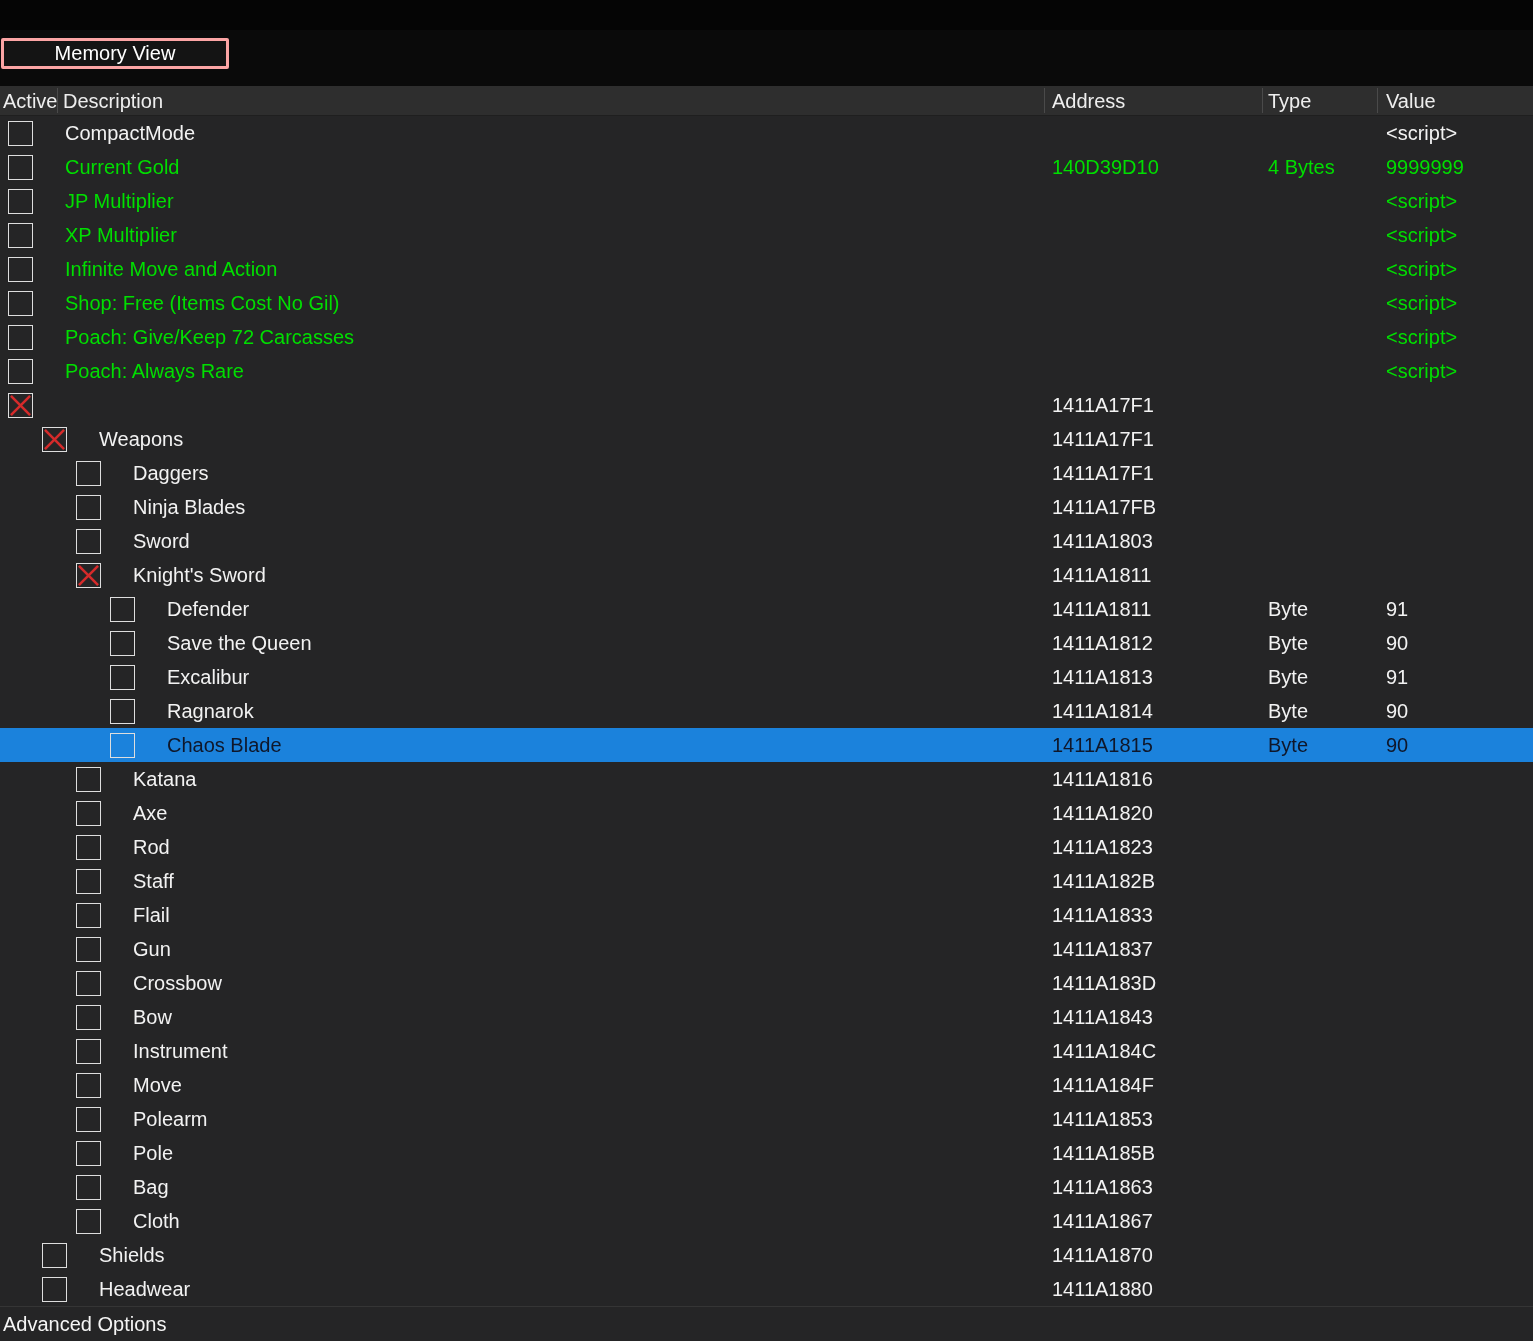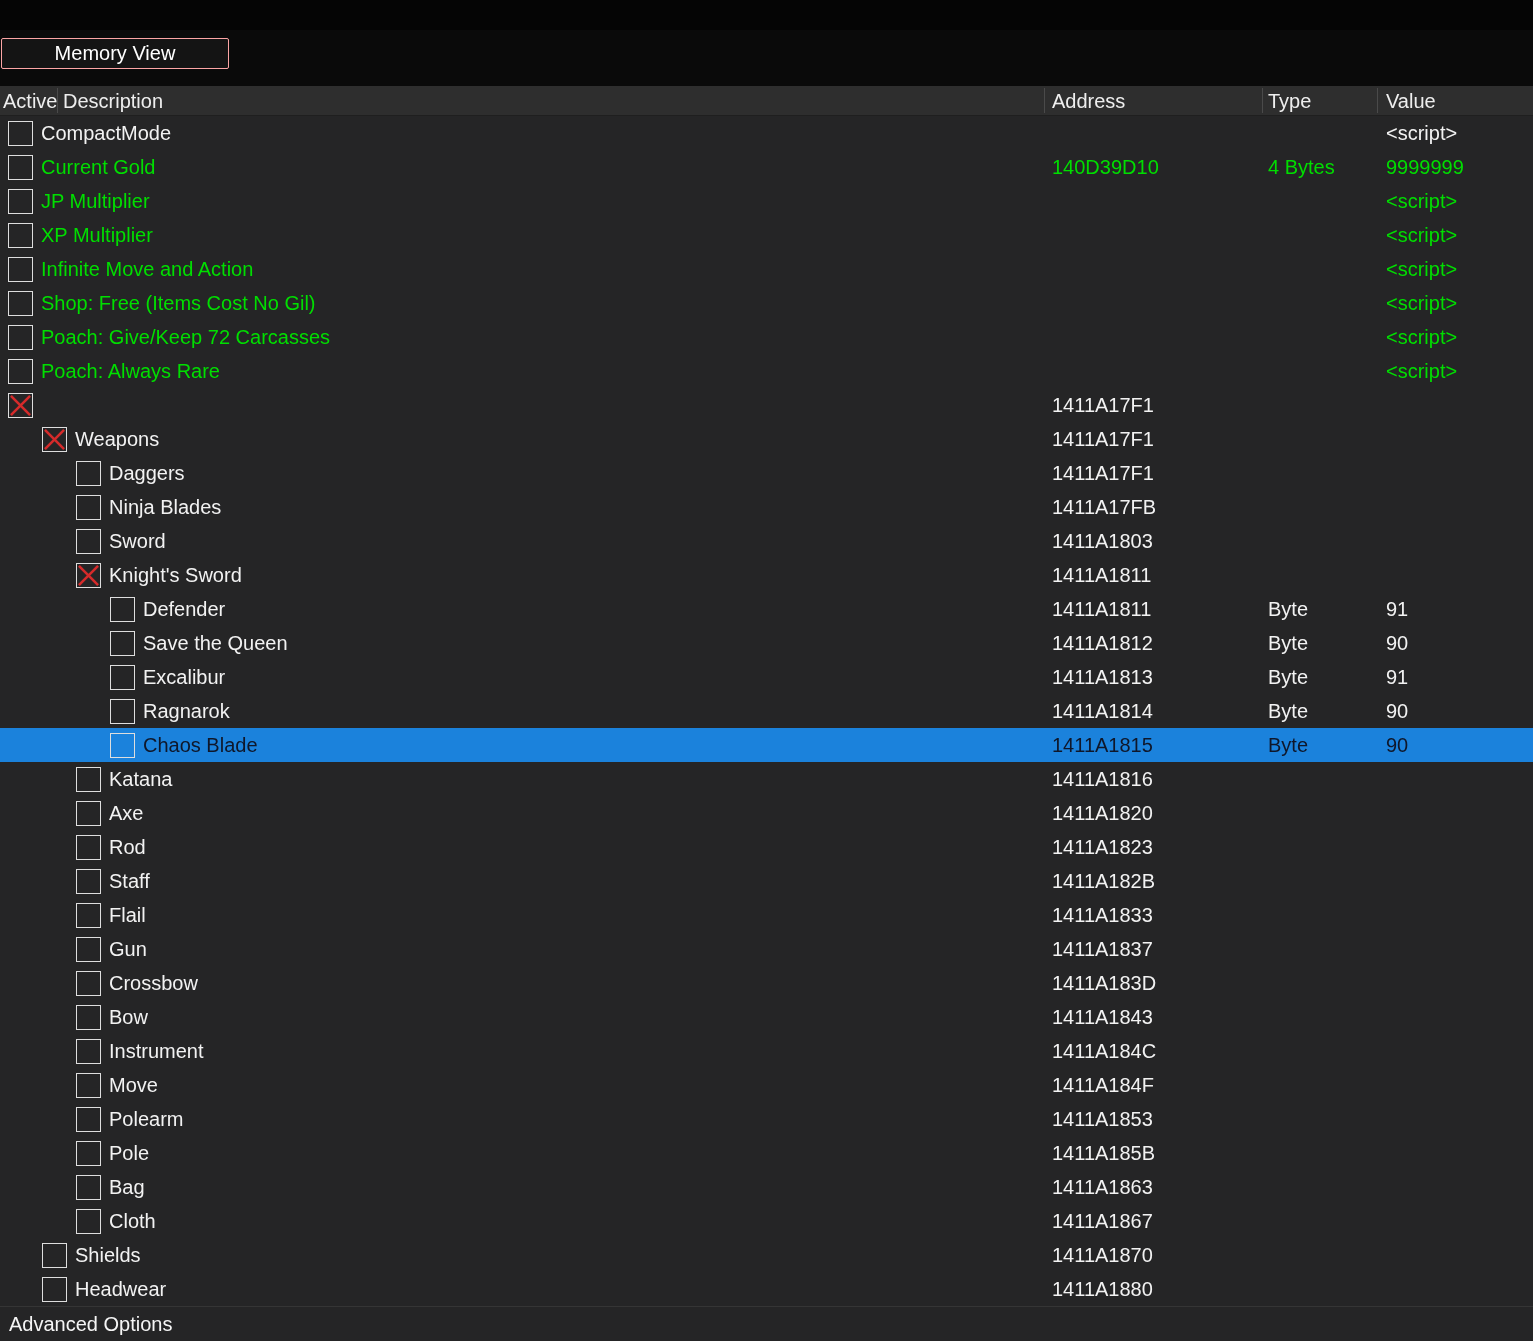--- a/index.html
+++ b/index.html
@@ -10,21 +10,21 @@
     font-family:"Liberation Sans", sans-serif;
     color:#f2f2f2;
     overflow:hidden;
   }
   .topbar { height:30px; background:#050505; width:100%; }
   .toolbar { height:56px; background:#0a0a0a; width:100%; position:relative; }
   .memview {
     position:absolute; left:1px; top:8px;
     width:228px; height:31px;
     background:#141414; color:#ffffff;
-    border:1px solid #fca5a5; border-radius:2px;
+    border:3px solid #fca5a5; border-radius:2px;
     font-family:"Liberation Sans", sans-serif;
     font-size:20px; cursor:pointer;
   }
   .thead {
     position:relative; height:30px; background:#2e2e2e;
     font-size:20px; color:#eeeeee; border-bottom:1px solid #1f1f1f;
   }
   .th { position:absolute; top:0; line-height:30px; white-space:nowrap; }
   .th-active { left:3px; }
   .th-desc   { left:63px; }
@@ -37,34 +37,34 @@
   .sep-3 { left:1262px; }
   .sep-4 { left:1377px; }
   .tbody { width:100%; }
   .row {
     position:relative; height:34px;
     display:flex; align-items:center;
     font-size:20px; color:#f2f2f2; white-space:nowrap;
   }
   .row.green { color:var(--green); }
   .row.selected { background:var(--sel); color:#0f172a; }
-  .row .desc { margin-left:8px; }
+  .row .desc { margin-left:32px; }
   .row .addr  { position:absolute; left:1052px; }
   .row .type  { position:absolute; left:1268px; }
   .row .value { position:absolute; left:1386px; }
   .cb {
     width:25px; height:25px; flex:none;
     border:1px solid #dedede; position:relative;
     background:transparent;
   }
   .cb svg { position:absolute; left:0; top:0; width:100%; height:100%; display:block; }
   .cb svg line { stroke:var(--xred); stroke-width:2.6; }
   .footer {
     height:28px; line-height:34px;
-    padding-left:9px; font-size:20px; color:#f5f5f5;
+    padding-left:3px; font-size:20px; color:#f5f5f5;
     background:#252526; border-top:1px solid #353535;
     cursor:pointer;
   }
 </style>
 </head>
 <body>
 
 <div class="app">
   <div class="topbar"></div>
   <div class="toolbar">

